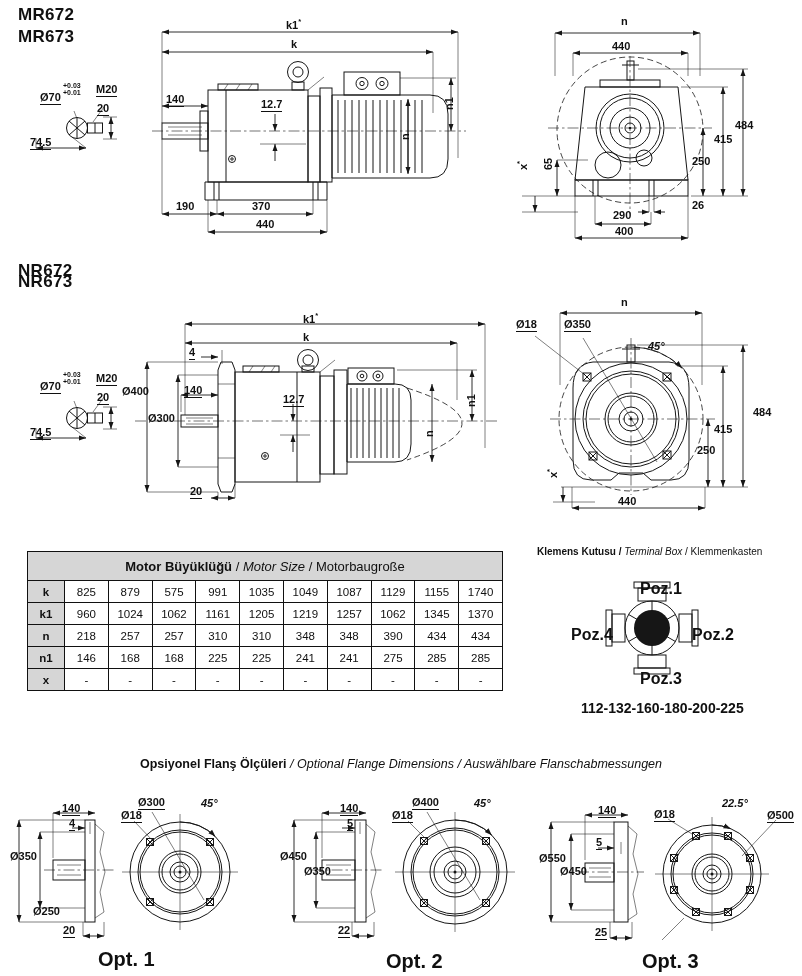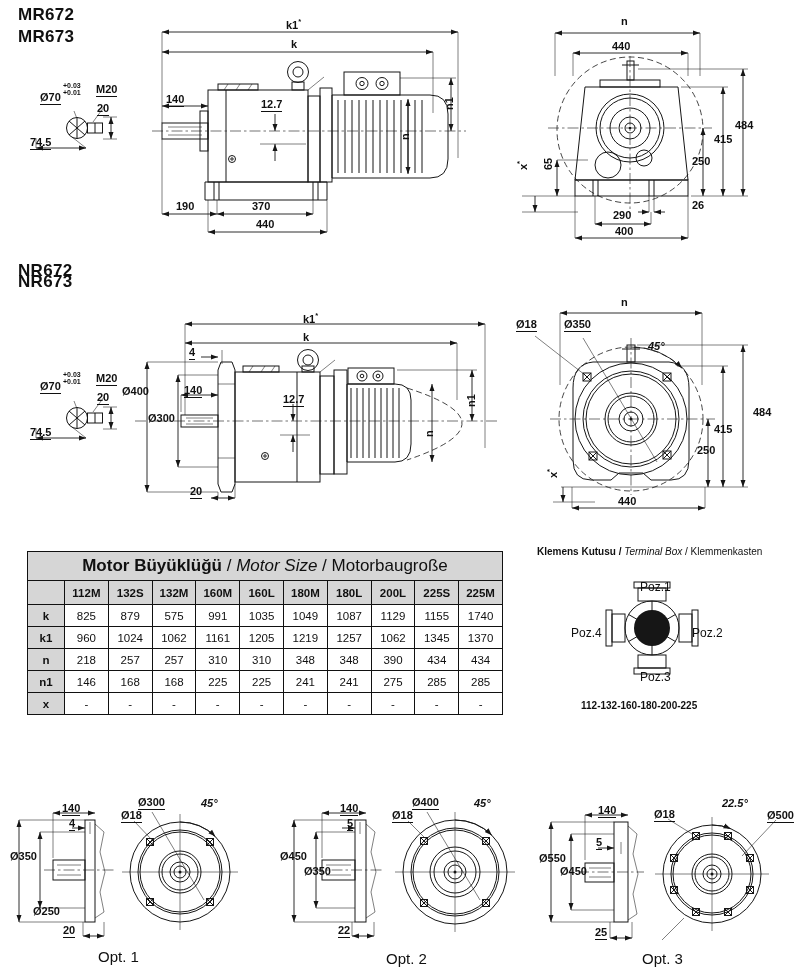--- a/index.html
+++ b/index.html
@@ -11,32 +11,32 @@
 .s .thin{stroke-width:.55}
 .s .dash{stroke-dasharray:6 3.5;stroke-width:.8}
 .s .cdash{stroke-dasharray:11 3 2.5 3;stroke-width:.6}
 .s .blk{fill:#161616;stroke:none}
 .lbl{position:absolute;font-size:11px;font-weight:700;line-height:1;white-space:nowrap}
 .lbl sup{font-size:7.5px}
 .tiny{position:absolute;font-size:7px;font-weight:700;line-height:1}
 .ul{border-bottom:1.4px solid #101010;padding-bottom:1px}
 .rot{transform:rotate(-90deg);transform-origin:left top}
 .model{position:absolute;font-size:17px;font-weight:700;letter-spacing:.3px}
-.optlbl{position:absolute;font-size:15px;font-weight:400}
+.optlbl{position:absolute;font-size:20px;font-weight:700}
 .sect{position:absolute;font-size:10px;white-space:nowrap}
 .b{font-weight:700}.i{font-style:italic}
 #flange-title{position:absolute;left:0;top:757px;width:802px;text-align:center;font-size:12.5px}
 #motor-table{position:absolute;left:27px;top:551px;width:476px;border-collapse:collapse;table-layout:fixed}
 #motor-table th,#motor-table td{border:1.3px solid #111;text-align:center;vertical-align:middle;font-size:11.5px;height:22px;padding:0}
-#motor-table .titlerow th{background:#d6d6d6;height:29px;font-size:17px;font-weight:400}
+#motor-table .titlerow th{background:#d6d6d6;height:29px;font-size:13px;font-weight:400}
 #motor-table .colheads th{background:#d6d6d6;font-weight:700;height:24px}
 #motor-table tbody th{background:#d6d6d6;font-weight:700}
 #motor-table td{font-weight:400}
-.pozlbl{position:absolute;font-size:12px;font-weight:400}
-#tb-sizes{position:absolute;font-size:10px;font-weight:700}
+.pozlbl{position:absolute;font-size:16px;font-weight:700}
+#tb-sizes{position:absolute;font-size:14px;font-weight:700}
 </style>
 </head>
 <body>
 
 <div id="root">
 
 <svg width="0" height="0">
       <defs>
 <marker id="arr" viewBox="0 0 10 10" refX="9.5" refY="5" markerWidth="8.5" markerHeight="8.5" orient="auto-start-reverse">
           <path d="M0,1.6 9.5,5 0,8.4z" fill="#161616"></path>
@@ -392,33 +392,20 @@
         <col>
         <col>
         <col>
         <col>
         <col>
       </colgroup>
 <thead>
 <tr class="titlerow">
           <th colspan="11"><span class="b">Motor Büyüklüğü</span><span> / </span><span class="i">Motor Size</span><span> / </span><span>Motorbaugroße</span></th>
         </tr>
-<tr class="colheads">
-          <th></th>
-          <th>112M</th>
-          <th>132S</th>
-          <th>132M</th>
-          <th>160M</th>
-          <th>160L</th>
-          <th>180M</th>
-          <th>180L</th>
-          <th>200L</th>
-          <th>225S</th>
-          <th>225M</th>
-        </tr>
 </thead>
 <tbody>
         <tr>
           <th>k</th>
           <td>825</td>
           <td>879</td>
           <td>575</td>
           <td>991</td>
           <td>1035</td>
           <td>1049</td>
@@ -499,20 +486,21 @@
 <rect x="27" y="46" width="13" height="28"></rect>
         <rect x="21" y="42" width="6" height="36"></rect>
 </g>
     </svg>
 <span class="pozlbl" style="left:640px;top:580px">Poz.1</span>
 <span class="pozlbl" style="left:692px;top:626px">Poz.2</span>
 <span class="pozlbl" style="left:640px;top:670px">Poz.3</span>
 <span class="pozlbl" style="left:571px;top:626px">Poz.4</span>
 <span id="tb-sizes" style="left:581px;top:700px">112-132-160-180-200-225</span>
 
+<div id="flange-title"><span class="b">Opsiyonel Flanş Ölçüleri</span><span class="i"> / </span><span class="i">Optional Flange Dimensions / Auswählbare Flanschabmessungen</span></div>
 
 <svg style="left:6px;top:788px" width="258" height="168" viewBox="0 0 258 168">
       <g class="s">
 <line class="cdash" x1="38" y1="82" x2="108" y2="82"></line>
 <line class="dim" x1="13" y1="32" x2="13" y2="134" marker-start="url(#arr)" marker-end="url(#arr)"></line>
 <line class="thin" x1="13" y1="32" x2="79" y2="32"></line>
         <line class="thin" x1="13" y1="134" x2="79" y2="134"></line>
 <line class="dim" x1="34" y1="44" x2="34" y2="120" marker-start="url(#arr)" marker-end="url(#arr)"></line>
 <line class="thin" x1="34" y1="44" x2="79" y2="44"></line>
         <line class="thin" x1="34" y1="120" x2="79" y2="120"></line>

